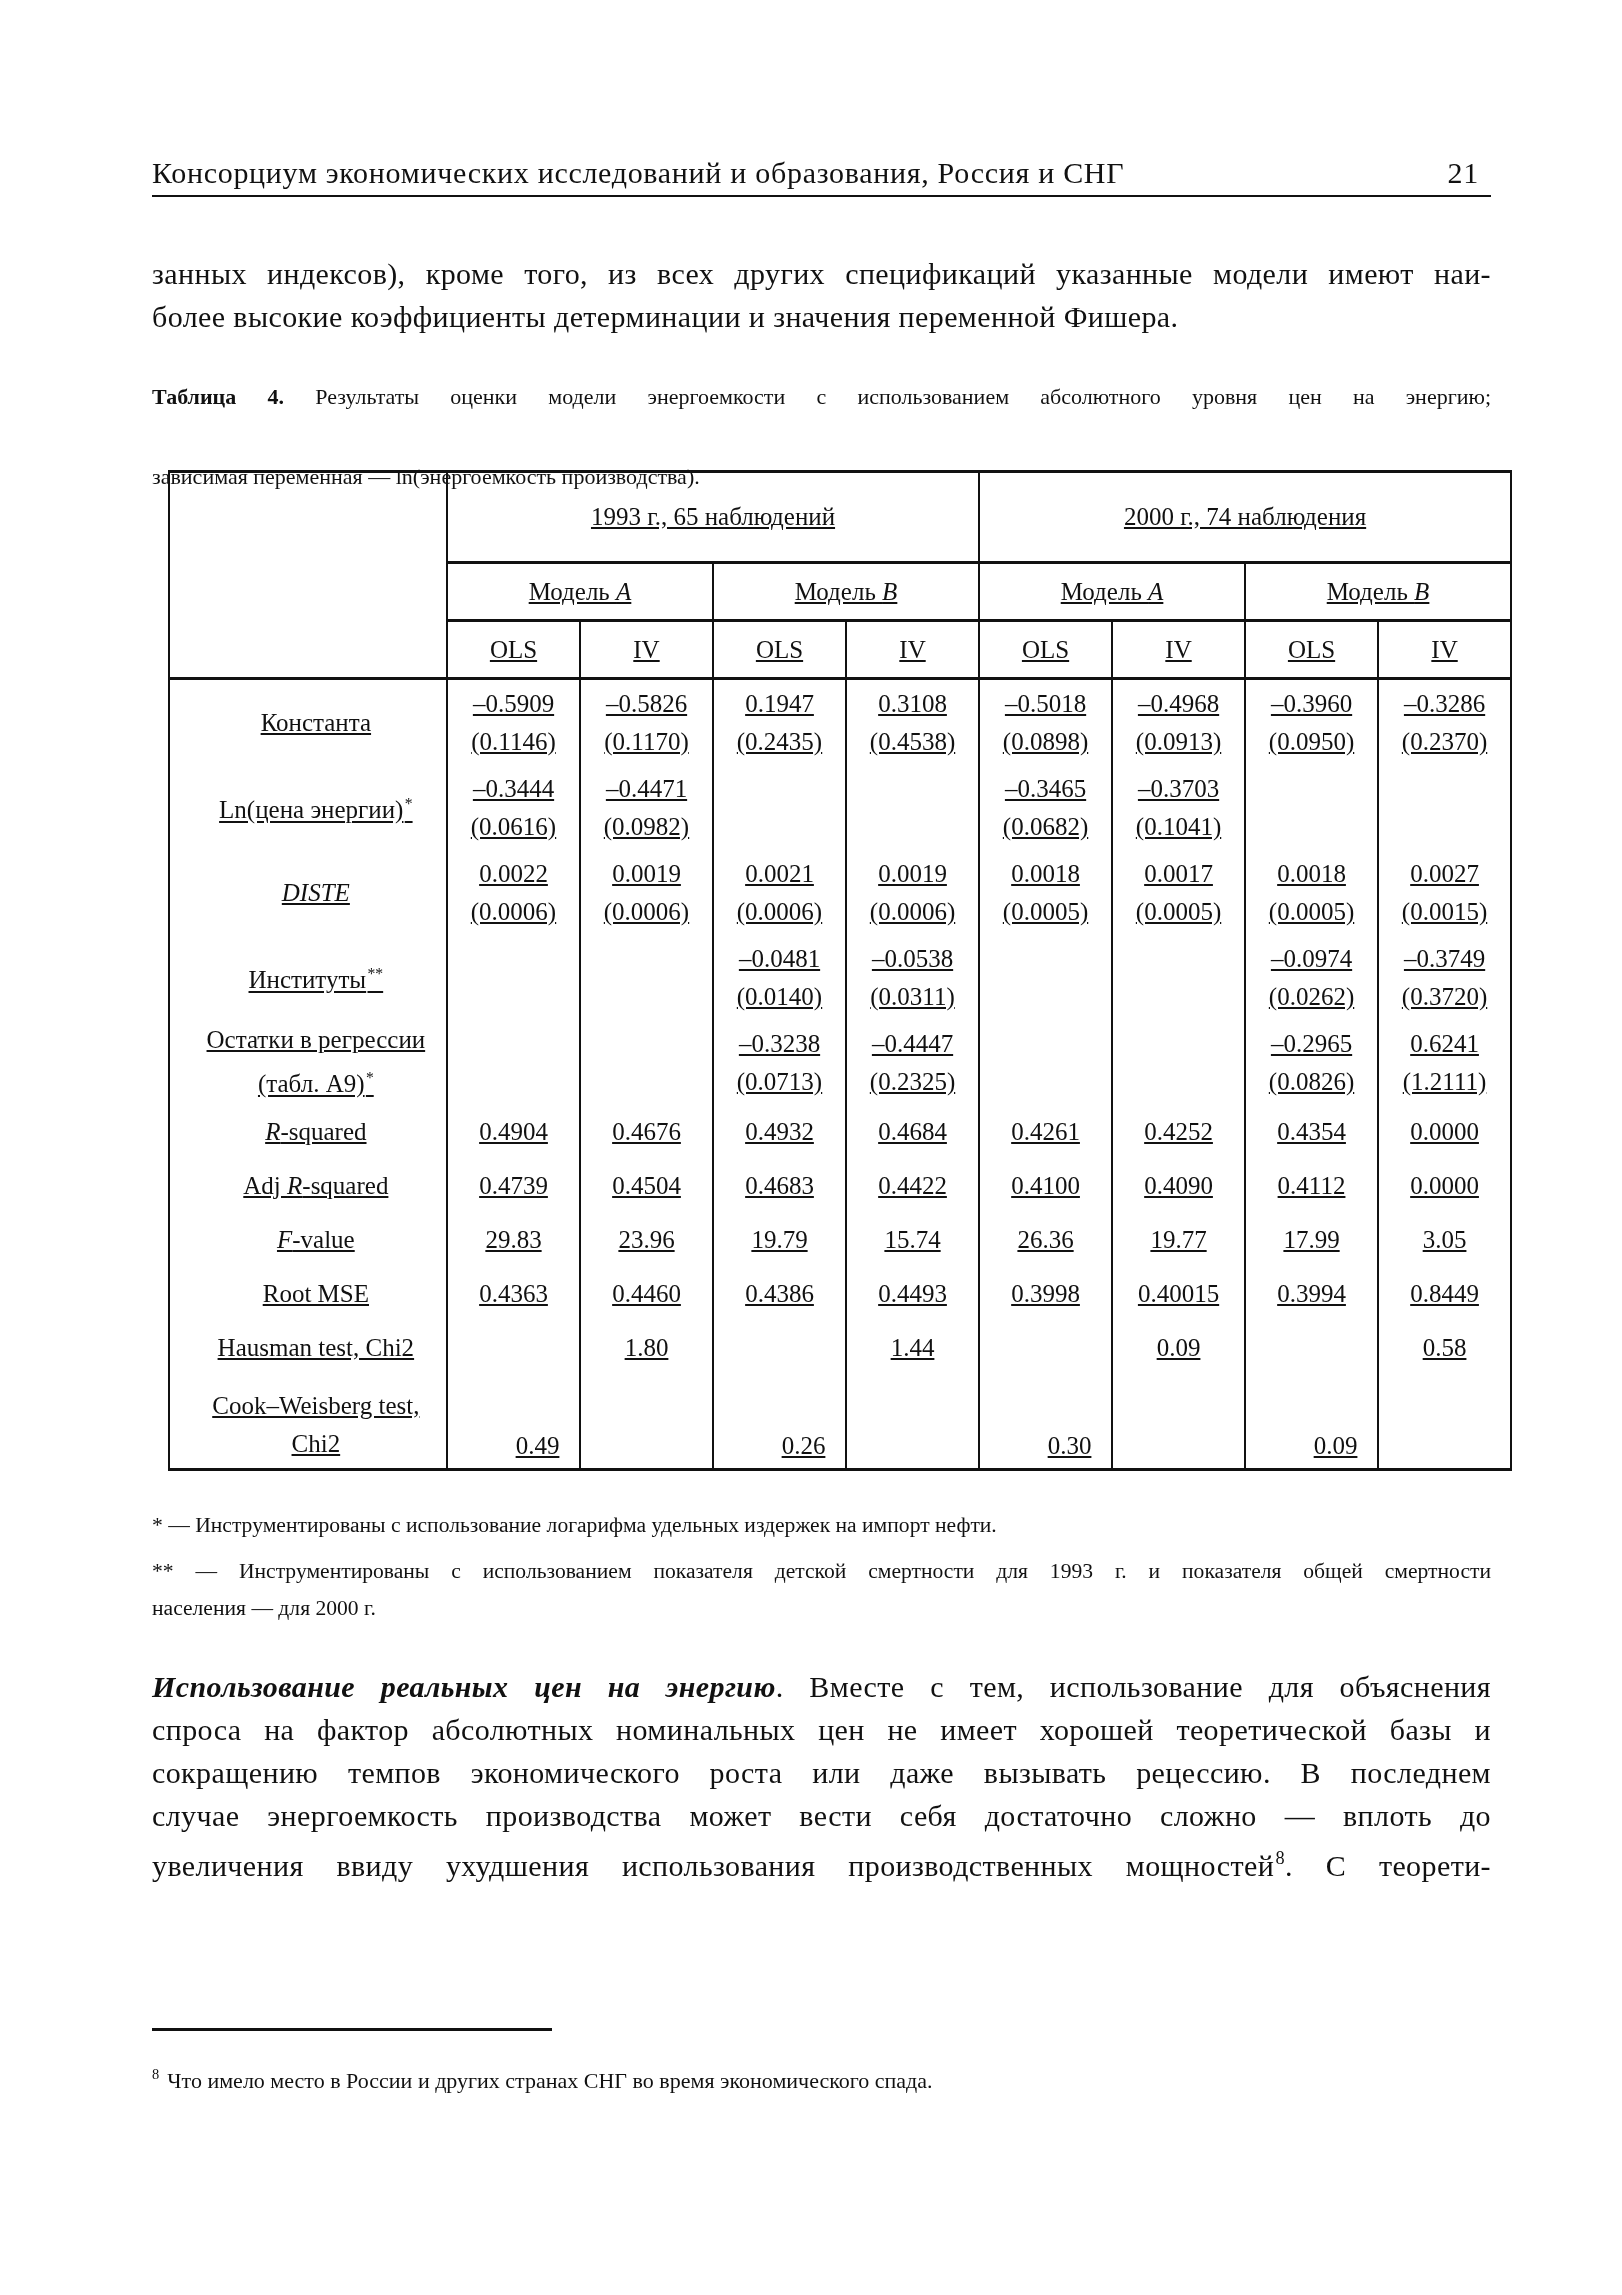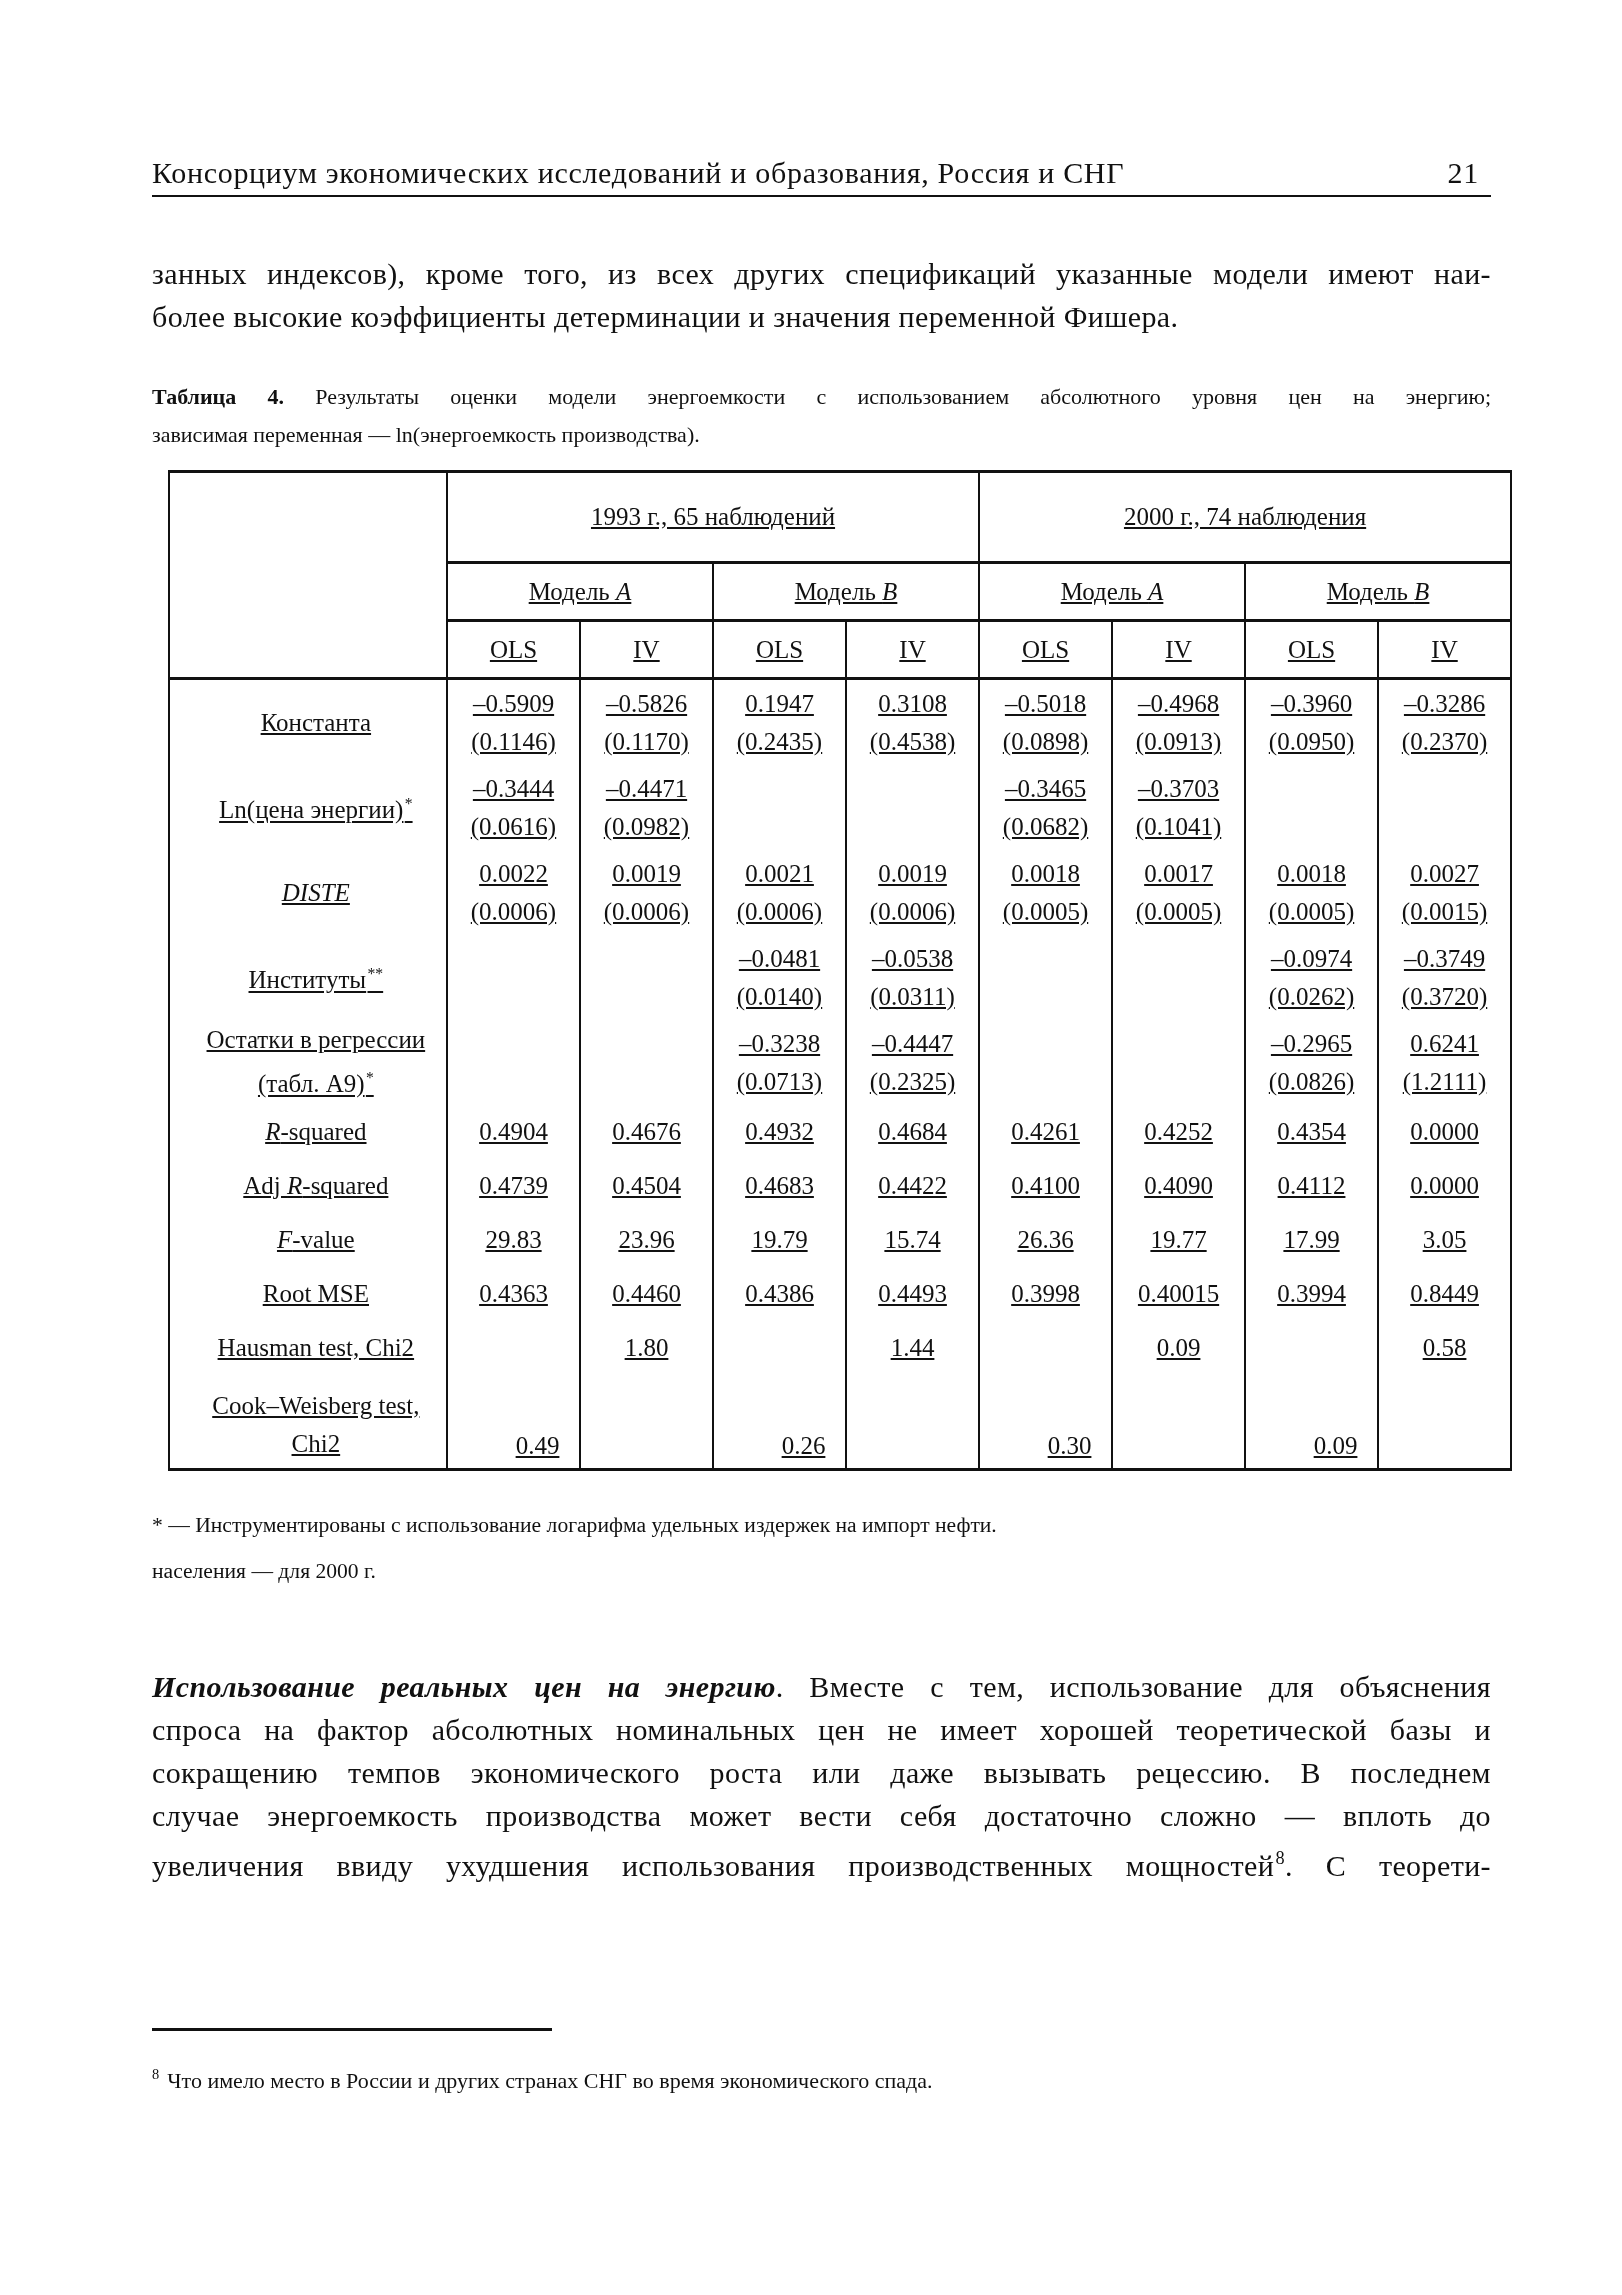--- a/index.html
+++ b/index.html
@@ -12,21 +12,21 @@
   .running-header .pagenum { position: absolute; right: 12px; top: 3.9px; }
   .header-rule { left: 152px; top: 195px; width: 1339px; height: 2px; background: #111; }
 
   .body-text { font-size: 30px; line-height: 43px; text-align: justify; letter-spacing: 0.4px; }
   .body-text .line { display: block; text-align-last: justify; white-space: nowrap; }
   .body-text .line.last { text-align-last: left; }
   .intro { left: 152px; top: 252px; width: 1339px; }
 
   .caption { left: 152px; top: 378px; width: 1339px; font-size: 22px; line-height: 38px; }
   .caption .line { display: block; text-align-last: justify; white-space: nowrap; }
-  .caption .line.last { text-align-last: left; }
+  .caption .line.last { text-align-last: left; margin-top: 42px; }
   .caption b { font-weight: bold; }
 
   table.results { position: absolute; left: 168px; top: 470px; width: 1339px;
                   border-collapse: collapse; font-size: 25px; table-layout: fixed; text-decoration: underline; }
   table.results td, table.results th { border-left: 2px solid #111; border-right: 2px solid #111;
                   padding: 0; font-weight: normal; vertical-align: middle; text-align: center; }
   table.results col.lbl { width: 278px; }
   table.results col.dat { width: 133px; }
   .outer-top { border-top: 3.3px solid #111; }
   .hdr1 td, .hdr1 th { height: 88px; }
@@ -376,20 +376,21 @@
     <td class="num"></td>
     <td class="num">0.09</td>
     <td class="num"></td>
   </tr>
 </tbody>
   </table>
 
 <div class="abs notes">
   <div class="n1">* — Инструментированы с использование логарифма удельных издержек на импорт нефти.</div>
   <div class="n2">
+    <span class="line">** — Инструментированы с использованием показателя детской смертности для 1993 г. и показателя общей смертности</span>
     <span class="line last">населения — для 2000 г.</span>
   </div>
 </div>
 
 <div class="abs body-text para">
   <span class="line"><span class="lead">Использование реальных цен на энергию</span><span>. Вместе с тем, использование для объяснения</span></span>
   <span class="line">спроса на фактор абсолютных номинальных цен не имеет хорошей теоретической базы и</span>
   <span class="line">сокращению темпов экономического роста или даже вызывать рецессию. В последнем</span>
   <span class="line">случае энергоемкость производства может вести себя достаточно сложно — вплоть до</span>
   <span class="line"><span>увеличения ввиду ухудшения использования производственных мощностей</span><sup class="fn" style="font-size:18.3px;vertical-align:11.8px;">8</sup><span>. С теорети-</span></span>

